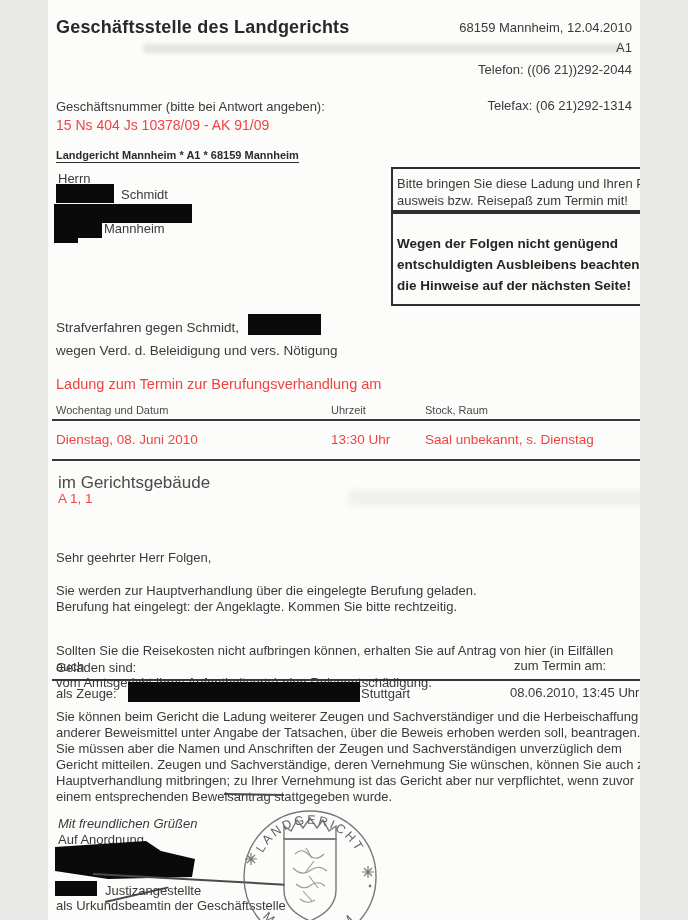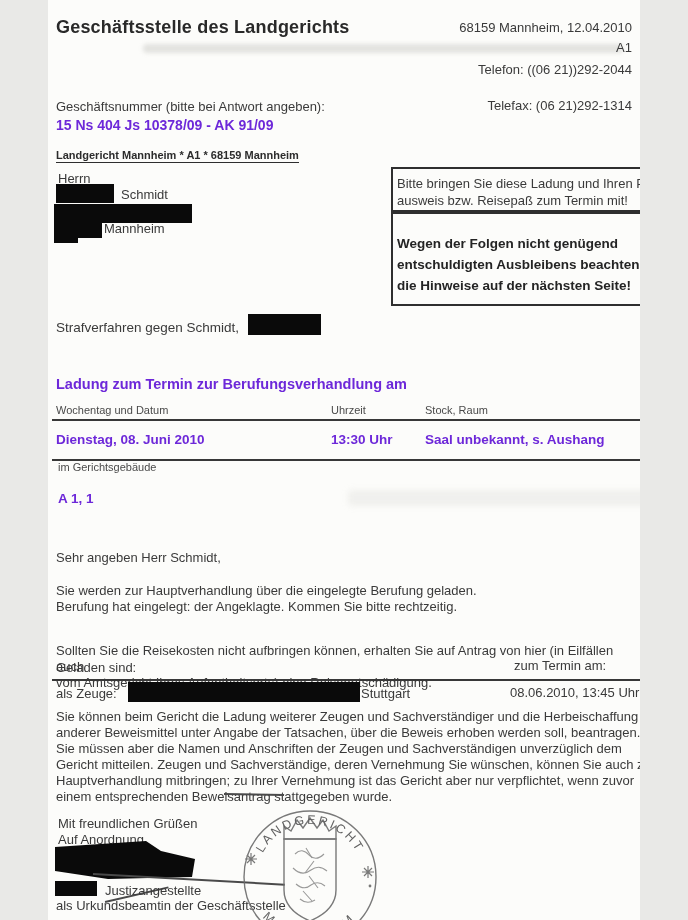--- a/index.html
+++ b/index.html
@@ -3,21 +3,21 @@
 <meta charset="utf-8">
 <style>
   html,body{margin:0;padding:0;background:#e9e9e7;}
   .page{
     position:relative;width:592px;height:920px;margin:0 auto;
     background:#fcfcfa;overflow:hidden;
     font-family:"Liberation Sans","DejaVu Sans",sans-serif;
     color:#333;
   }
   .t{position:absolute;white-space:pre-line;line-height:16px;font-size:13px;color:#3a3a3a;}
-  .b{font-weight:bold;color:#6d28d9;}
+  .b{font-weight:normal;color:#ef4444;}
   .redact{position:absolute;background:#0a0a0a;}
   .rule{position:absolute;height:2px;background:#383838;}
   .penline{position:absolute;height:1.5px;background:#4a4a4a;transform-origin:left center;}
   .smudge{position:absolute;background:rgba(168,168,162,.30);filter:blur(2px);border-radius:4px;}
   .noticebox{position:absolute;left:343px;width:320px;border:2px solid #2f2f2f;font-size:13px;line-height:17px;color:#3a3a3a;padding:6px 4px;white-space:pre-line;}
   .box2{font-weight:bold;color:#242424;font-size:13.5px;line-height:21px;padding-top:19px;}
   .title{position:absolute;left:8px;top:17px;font-size:18px;font-weight:bold;color:#292929;letter-spacing:.2px;}
   .hr-right{position:absolute;right:8px;text-align:right;font-size:13px;color:#3a3a3a;}
   .ret{position:absolute;left:8px;top:149px;font-size:11px;font-weight:bold;color:#2c2c2c;border-bottom:1.5px solid #2e2e2e;padding-bottom:1px;}
   .small{font-size:11px;color:#4a4a4a;}
@@ -50,37 +50,38 @@
   <div class="t" style="left:56px;top:221px;">Mannheim</div>
 
   <div class="noticebox" style="top:167px;height:29px;">Bitte bringen Sie diese Ladung und Ihren Personal-
 ausweis bzw. Reisepaß zum Termin mit!</div>
   <div class="noticebox box2" style="top:212px;height:65px;">Wegen der Folgen nicht genügend
 entschuldigten Ausbleibens beachten Sie bitte
 die Hinweise auf der nächsten Seite!</div>
 
   <div class="t" style="left:8px;top:320px;font-size:13.5px;">Strafverfahren gegen Schmidt,</div>
   <div class="redact" style="left:200px;top:314px;width:73px;height:21px;"></div>
+  <div class="t" style="left:8px;top:343px;font-size:13.5px;">wegen Verd. d. Beleidigung und vers. Nötigung</div>
 
   <div class="t b" style="left:8px;top:376px;font-size:14.5px;">Ladung zum Termin zur Berufungsverhandlung am</div>
 
   <div class="t small" style="left:8px;top:402px;">Wochentag und Datum</div>
   <div class="t small" style="left:283px;top:402px;">Uhrzeit</div>
   <div class="t small" style="left:377px;top:402px;">Stock, Raum</div>
   <div class="rule" style="left:4px;top:419px;width:668px;"></div>
   <div class="t b" style="left:8px;top:432px;font-size:13.5px;">Dienstag, 08. Juni 2010</div>
   <div class="t b" style="left:283px;top:432px;font-size:13.5px;">13:30 Uhr</div>
-  <div class="t b" style="left:377px;top:432px;font-size:13.5px;">Saal unbekannt, s. Aushang</div>
+  <div class="t b" style="left:377px;top:432px;font-size:13.5px;">Saal unbekannt, s. Dienstag</div>
   <div class="rule" style="left:4px;top:459px;width:668px;"></div>
 
-  <div class="t" style="left:10px;top:459px;font-size:11px;color:#4a4a4a;">im Gerichtsgebäude</div>
+  <div class="t" style="left:10px;top:475px;font-size:17px;color:#4a4a4a;">im Gerichtsgebäude</div>
   <div class="t b" style="left:10px;top:491px;font-size:13.5px;">A 1, 1</div>
   <div class="smudge" style="left:300px;top:490px;width:330px;height:16px;background:rgba(190,190,185,.18);filter:blur(3px);"></div>
 
-  <div class="t" style="left:8px;top:550px;">Sehr angeben Herr Schmidt,</div>
+  <div class="t" style="left:8px;top:550px;">Sehr geehrter Herr Folgen,</div>
   <div class="t" style="left:8px;top:583px;">Sie werden zur Hauptverhandlung über die eingelegte Berufung geladen.
 Berufung hat eingelegt: der Angeklagte. Kommen Sie bitte rechtzeitig.</div>
   <div class="t" style="left:8px;top:643px;">Sollten Sie die Reisekosten nicht aufbringen können, erhalten Sie auf Antrag von hier (in Eilfällen auch
 vom Amtsgericht Ihres Aufenthaltsorts) eine Reiseentschädigung.</div>
 
   <div class="t" style="left:8px;top:660px;">Geladen sind:</div>
   <div class="t" style="left:466px;top:658px;">zum Termin am:</div>
   <div class="rule" style="left:4px;top:679px;width:668px;"></div>
   <div class="t" style="left:8px;top:686px;">als Zeuge:</div>
   <div class="redact" style="left:80px;top:682px;width:232px;height:20px;"></div>
@@ -88,21 +89,21 @@
   <div class="t" style="left:462px;top:685px;">08.06.2010, 13:45 Uhr</div>
 
   <div class="t" style="left:8px;top:709px;width:660px;">Sie können beim Gericht die Ladung weiterer Zeugen und Sachverständiger und die Herbeischaffung
 anderer Beweismittel unter Angabe der Tatsachen, über die Beweis erhoben werden soll, beantragen.
 Sie müssen aber die Namen und Anschriften der Zeugen und Sachverständigen unverzüglich dem
 Gericht mitteilen. Zeugen und Sachverständige, deren Vernehmung Sie wünschen, können Sie auch zur
 Hauptverhandlung mitbringen; zu Ihrer Vernehmung ist das Gericht aber nur verpflichtet, wenn zuvor
 einem entsprechenden Beweisantrag stattgegeben wurde.</div>
   <div class="penline" style="left:176px;top:793px;width:60px;transform:rotate(1deg);"></div>
 
-  <div class="t" style="left:10px;top:816px;">Mit freundlichen Grüßen</div>
+  <div class="t" style="left:10px;top:816px;font-style:italic;">Mit freundlichen Grüßen</div>
   <div class="t" style="left:10px;top:832px;">Auf Anordnung</div>
 
   <svg style="position:absolute;left:0;top:0;width:688px;height:920px;pointer-events:none;">
     <polygon points="7,847 98,841 113,851 147,859 144,877 60,879 7,871" fill="#0a0a0a"></polygon>
   </svg>
   <div class="penline" style="left:45px;top:873px;width:192px;transform:rotate(3.2deg);"></div>
   <div class="penline" style="left:57px;top:901px;width:65px;transform:rotate(-13deg);"></div>
   <div class="redact" style="left:7px;top:881px;width:42px;height:15px;"></div>
   <div class="t" style="left:57px;top:883px;">Justizangestellte</div>
   <div class="t" style="left:8px;top:898px;">als Urkundsbeamtin der Geschäftsstelle</div>

